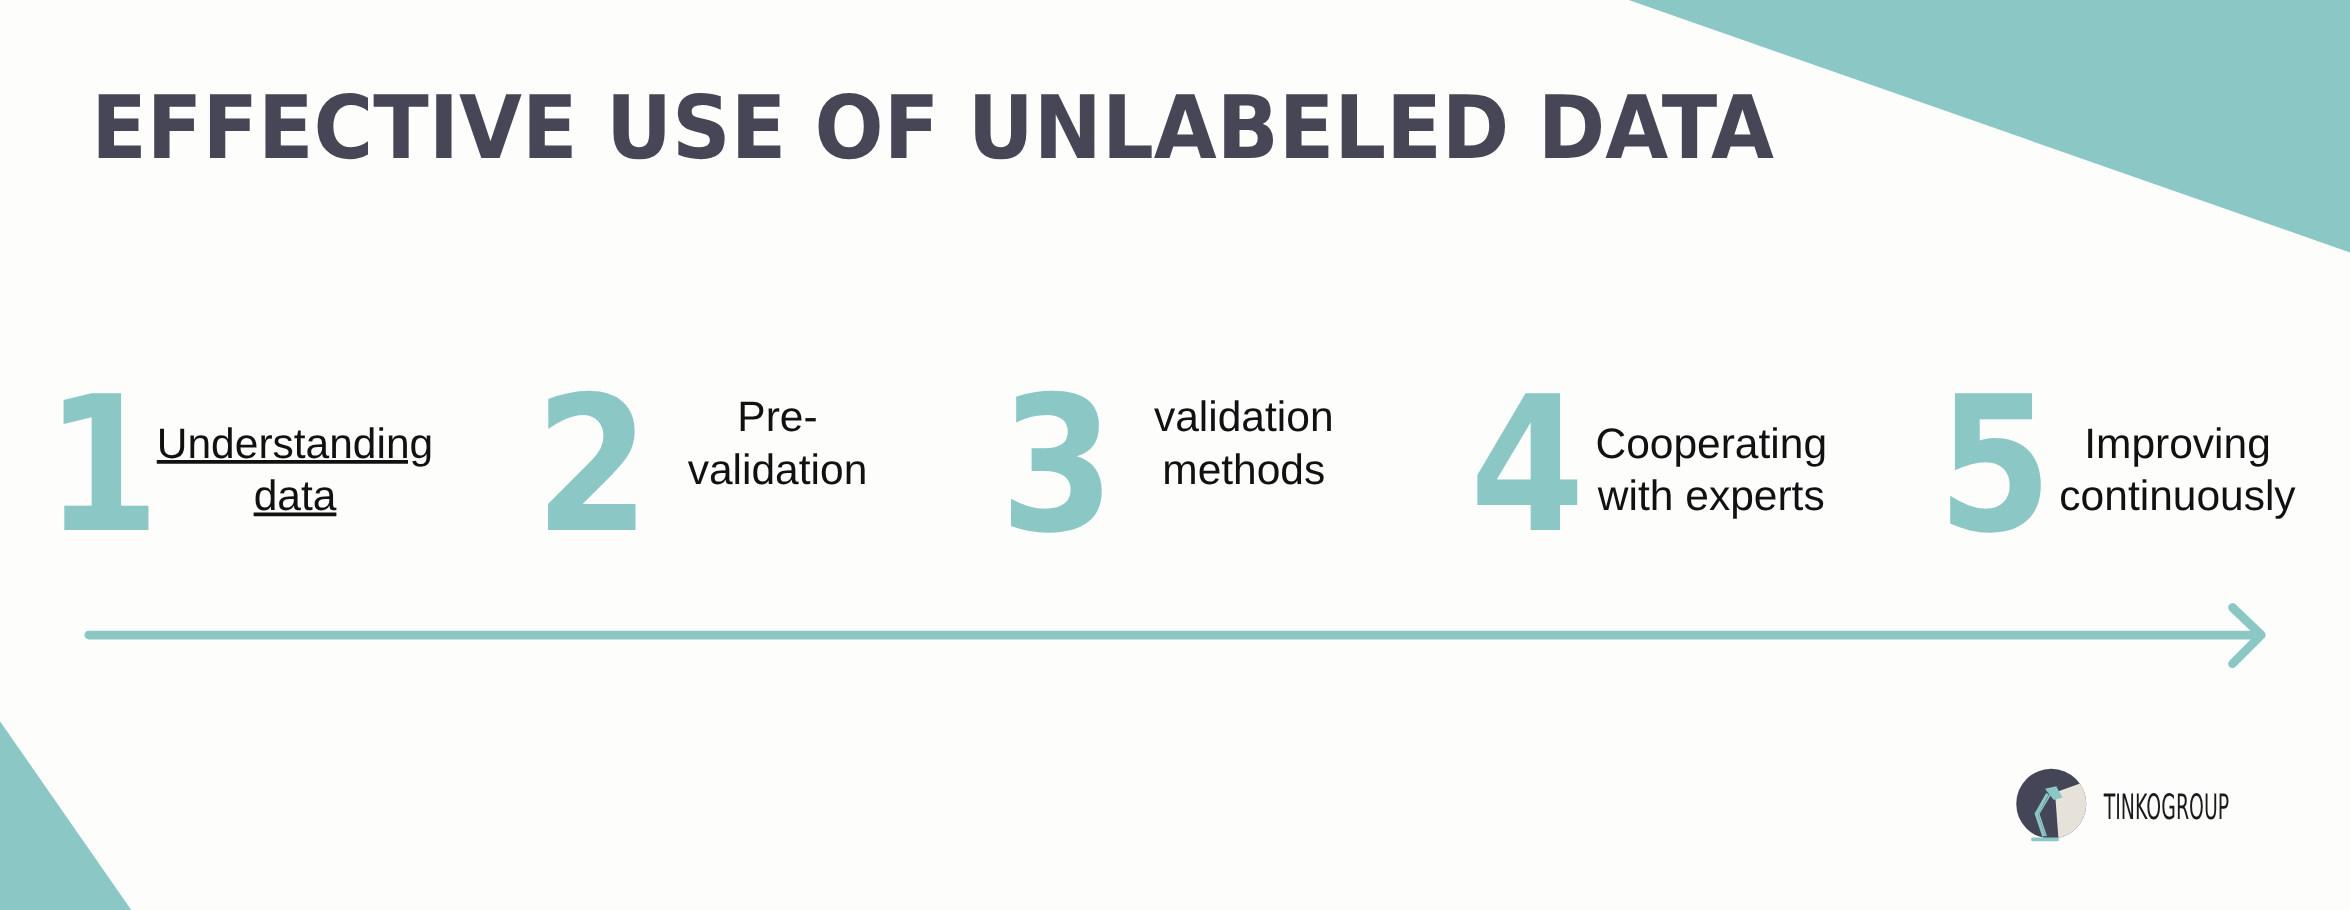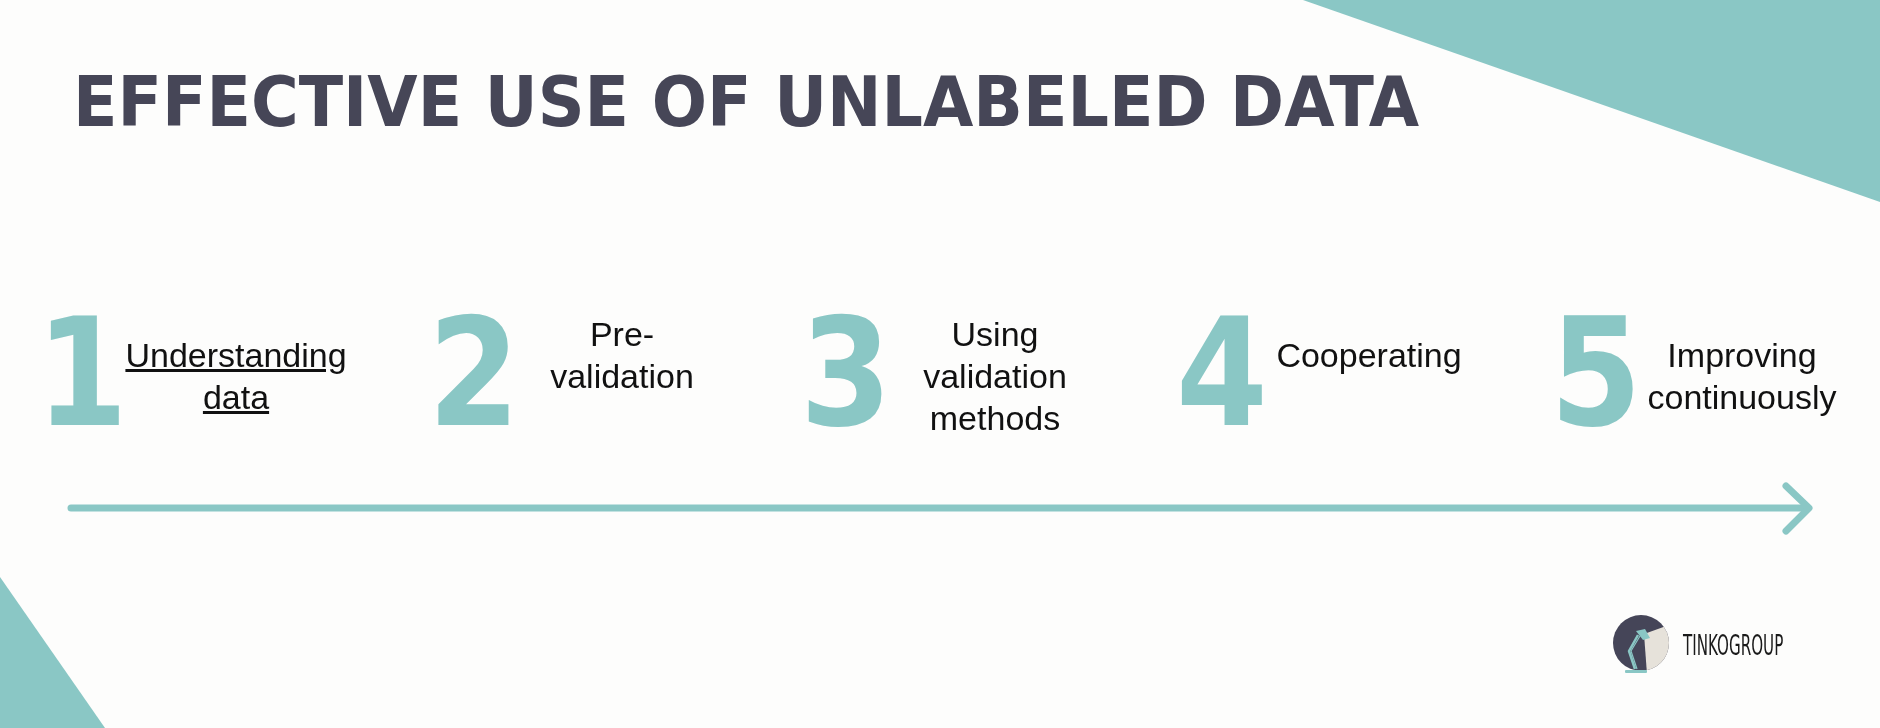--- a/index.html
+++ b/index.html
@@ -104,28 +104,28 @@
   </div>
 
   <div class="step-num" style="left:428px;">2</div>
   <div class="step-text" style="left:492px; top:313px;">
     <span>Pre-</span>
     <span>validation</span>
   </div>
 
   <div class="step-num" style="left:800px;">3</div>
   <div class="step-text" style="left:865px; top:313px;">
-    <span>Using</span>
     <span>validation</span>
     <span>methods</span>
   </div>
 
   <div class="step-num" style="left:1176px;">4</div>
   <div class="step-text" style="left:1239px; top:334px;">
     <span>Cooperating</span>
+    <span>with experts</span>
   </div>
 
   <div class="step-num" style="left:1550px;">5</div>
   <div class="step-text" style="left:1612px; top:334px;">
     <span>Improving</span>
     <span>continuously</span>
   </div>
 
   <svg class="logo" width="200" height="62" viewBox="0 0 200 62">
     <defs>

